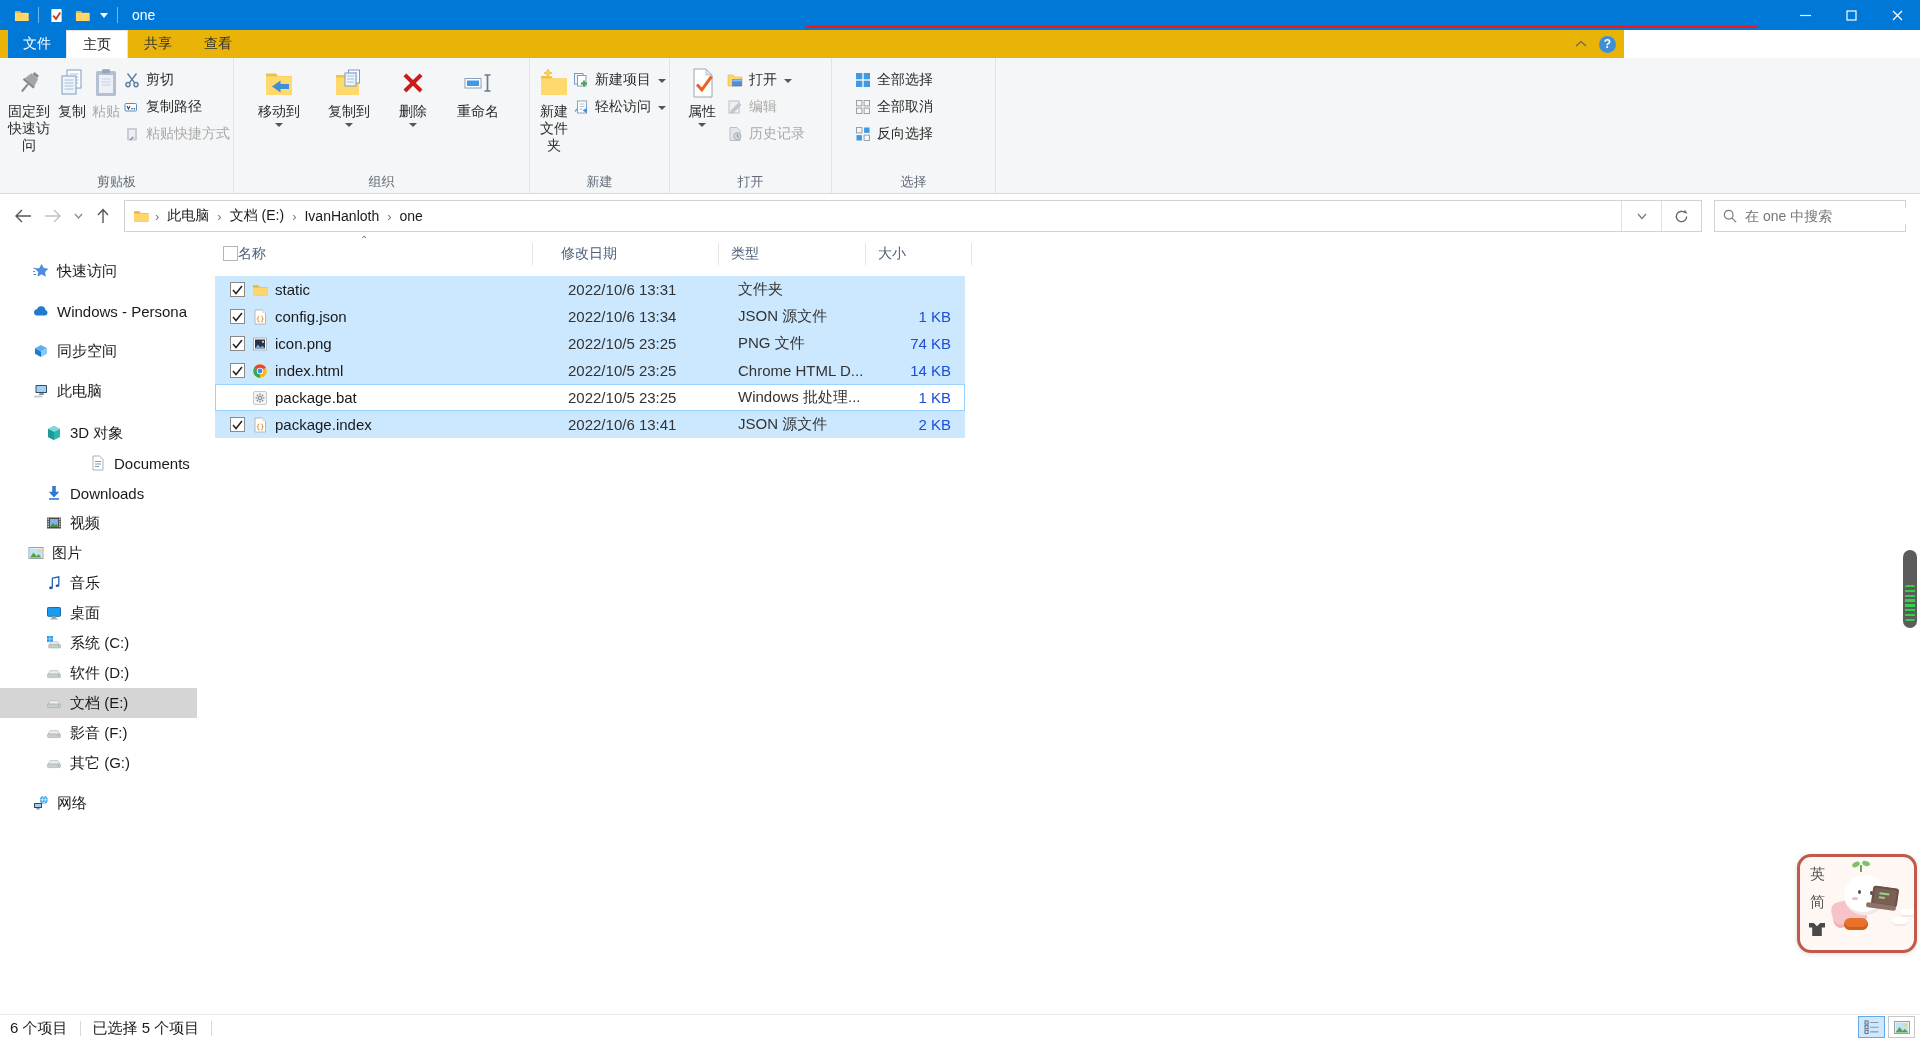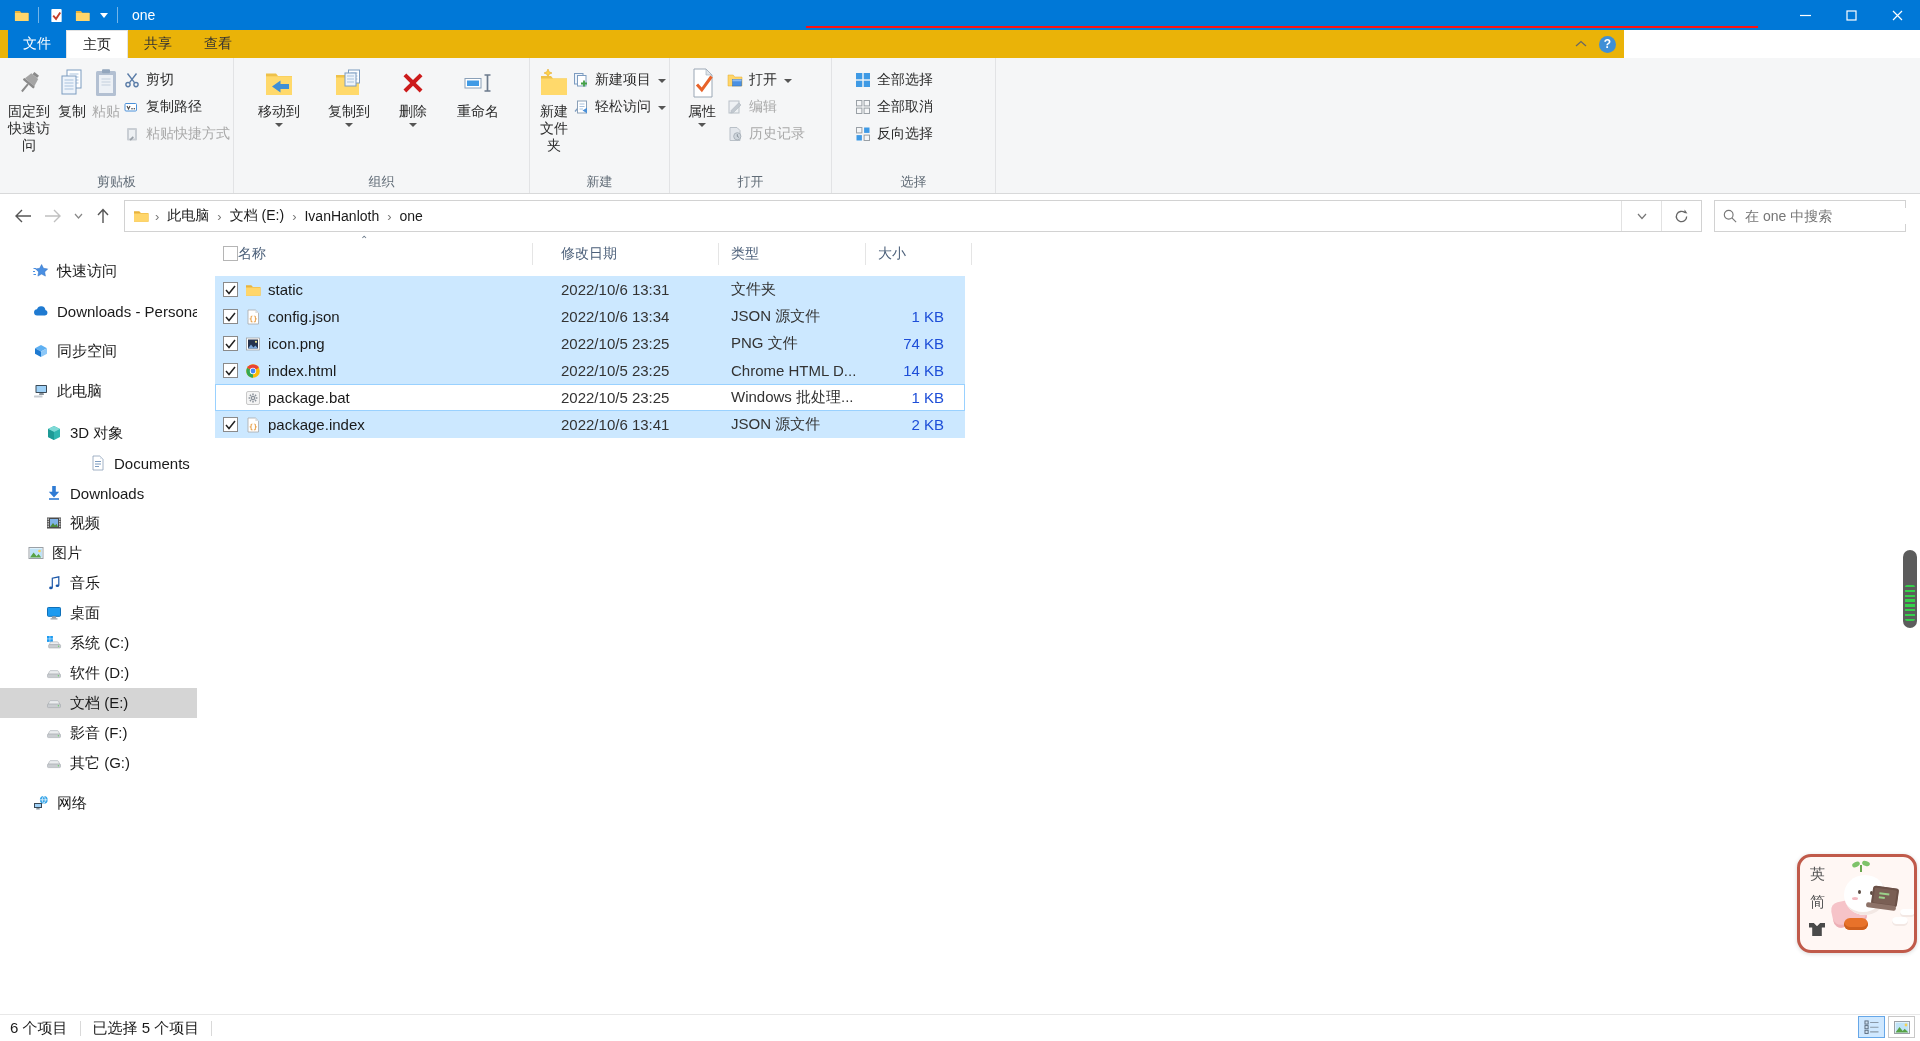--- a/index.html
+++ b/index.html
@@ -66,21 +66,21 @@
   #sidebar { position:absolute; left:0; top:238px; width:197px; bottom:27px; background:#fff; padding-top:18px; overflow:hidden; }
   .side-item { height:30px; display:flex; align-items:center; gap:8px; font-size:15px; color:#1a1a1a; white-space:nowrap; }
   .side-item.gap { margin-top:10px; }
   .side-item.selected { background:#d5d5d5; }
 
   
   #filearea { position:absolute; left:215px; top:240px; width:760px; }
   #fileheader { display:flex; height:27px; font-size:14px; color:#4c607a; align-items:center; }
   .hcell { height:22px; border-right:1px solid #e5e5e5; display:flex; align-items:center; }
   #sortcaret { position:absolute; left:145px; top:-6px; color:#6b7a8a; font-size:10px; }
-  .frow { position:relative; display:flex; align-items:center; height:27px; width:750px; font-size:15px; }
+  .frow { position:relative; display:flex; align-items:center; height:27px; width:750px; font-size:15px;justify-content:flex-end; }
   .frow.selected { background:#cce8ff; }
   .frow.hovered { box-shadow:inset 0 0 0 1px #99d1ff; }
   .cb { width:15px; height:15px; border:1px solid #8a8a8a; background:#fff; display:flex; align-items:center; justify-content:center; flex:0 0 auto; }
   .c-name { flex:0 0 318px; display:flex; align-items:center; gap:7px; padding-left:8px; color:#1a1a1a; }
   .c-date { flex:0 0 186px; padding-left:28px; color:#333; }
   .c-type { flex:0 0 147px; padding-left:12px; color:#333; }
   .c-size { flex:0 0 92px; text-align:right; padding-right:14px; color:#1d4ed8; }
 
   
   #statusbar { position:absolute; left:0; bottom:0; width:1920px; height:27px; background:#fff;
@@ -527,21 +527,21 @@
           </svg>
         </span>
         <span>快速访问</span>
       </div>
       <div class="side-item gap" style="padding-left: 33px;">
         <span>
           <svg width="16" height="16" viewBox="0 0 16 16">
             <path d="M4.3 12.5a3.1 3.1 0 0 1-.3-6.2A4.3 4.3 0 0 1 12.4 7a2.8 2.8 0 0 1-.4 5.5z" fill="#1f7ad1"></path>
           </svg>
         </span>
-        <span>Downloads - Persona</span>
+        <span>Windows - Persona</span>
       </div>
       <div class="side-item gap" style="padding-left: 33px;">
         <span>
           <svg width="16" height="16" viewBox="0 0 16 16">
             <path d="M2 5.2l6-3.2 6 3.2-6 3.2z" fill="#5eb0f2"></path>
             <path d="M2 5.2v5.6l6 3.2V8.4z" fill="#1e7ad1"></path>
             <path d="M14 5.2v5.6l-6 3.2V8.4z" fill="#8cc7f7"></path>
           </svg>
         </span>
         <span>同步空间</span>

